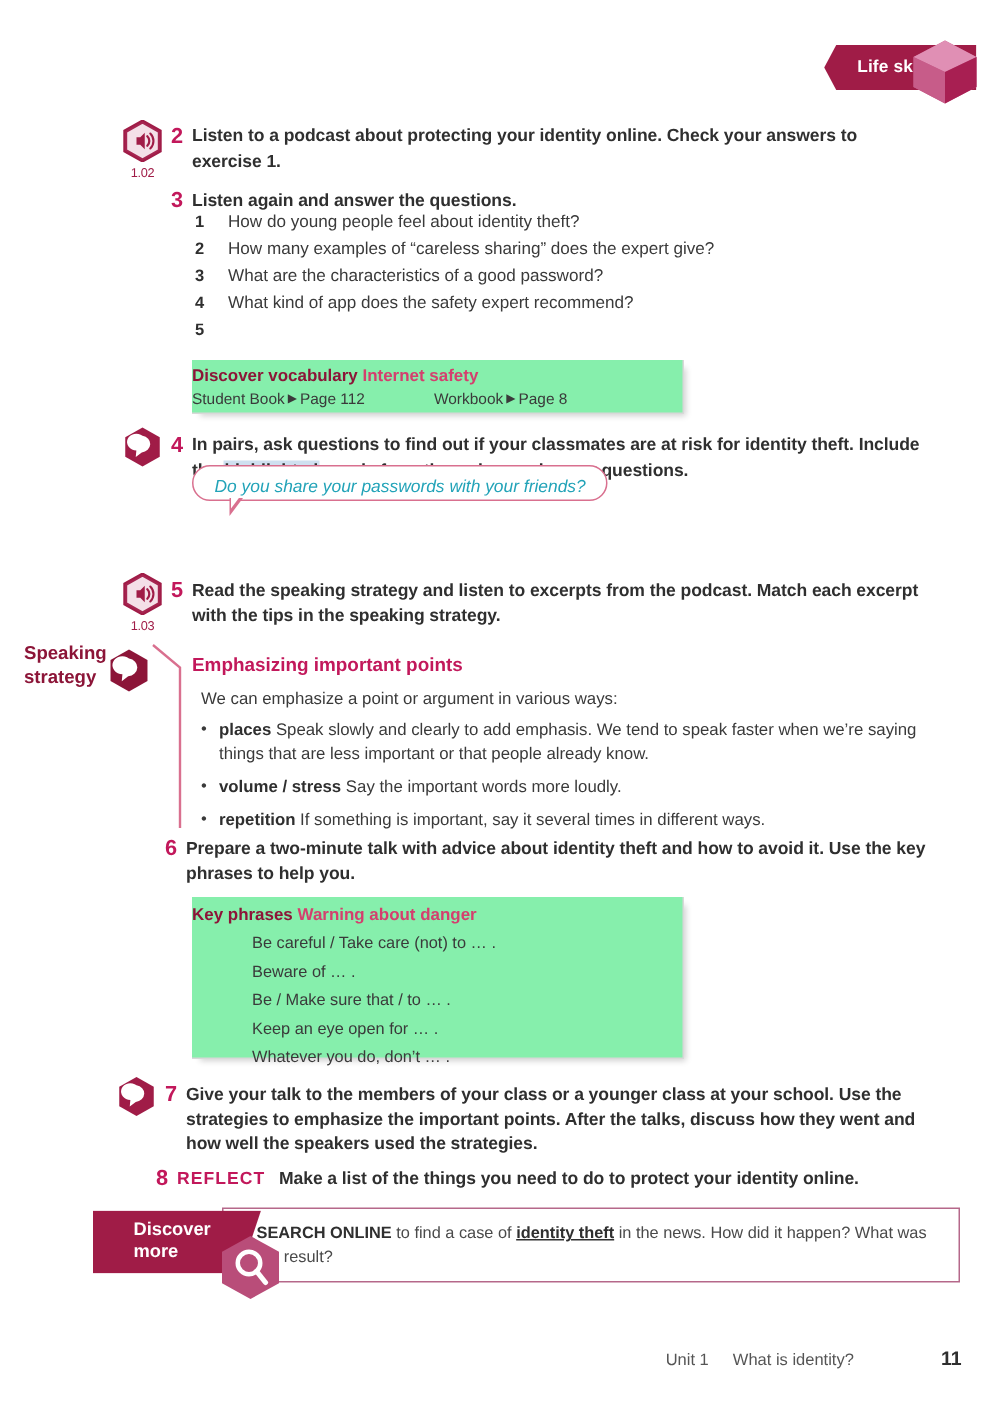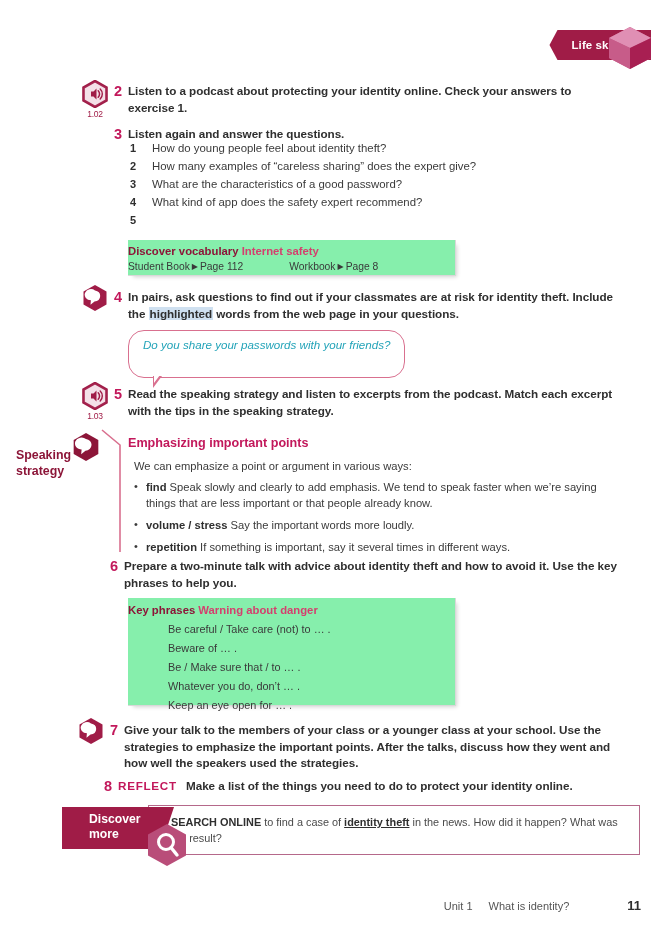--- a/index.html
+++ b/index.html
@@ -141,24 +141,24 @@
     display: inline-block;
     font-size: 8px;
     transform: translateY(-1px);
     margin: 0 2px 0 2px;
   }
 
   
   .bubble {
     position: absolute;
     left: 128px;
-    top: 330px;
+    top: 310px;
     border: 1.4px solid #d9708f;
     border-radius: 16px;
-    padding: 7px 14px 26px 14px;
+    padding: 7px 14px 2px 14px;
     background: #fff;
     color: #22a3b8;
     font-size: 11.6px;
     font-style: italic;
   }
   .bubble-tail {
     position: absolute;
     left: 24px;
     bottom: -11px;
     width: 0; height: 0;
@@ -179,21 +179,21 @@
   
   .hl {
     background: #cfe0f0;
     padding: 0 1px;
   }
 
   
   .ss-label {
     position: absolute;
     left: 16px;
-    top: 448px;
+    top: 428px;
     font-size: 12.4px;
     font-weight: bold;
     color: #8c1538;
     line-height: 1.25;
     text-align: left;
     width: 62px;
   }
   .ss-hex {
     position: absolute;
     left: 72px;
@@ -428,40 +428,40 @@
     <path d="M13 6.5 a6.2 5.6 0 1 0 -4.1 9.8 l-0.4 4.4 l4.0 -3.1 a6.2 5.6 0 0 0 0.5 -11.1 z" fill="#ffffff"></path>
   </svg>
 </div>
 <svg class="ss-chevron" width="26" height="126" viewBox="0 0 26 126">
   <path d="M2 2 L20 17 L20 124" stroke="#d9708f" stroke-width="1.6" fill="none"></path>
 </svg>
 
 <div class="ss-content">
   <div class="ss-heading">Emphasizing important points</div>
   <div class="ss-intro">We can emphasize a point or argument in various ways:</div>
-  <div class="ss-bullet"><b>find</b><span> Speak slowly and clearly to add emphasis. We tend to speak faster when we’re saying things that are less important or that people already know.</span></div>
+  <div class="ss-bullet"><b>places</b><span> Speak slowly and clearly to add emphasis. We tend to speak faster when we’re saying things that are less important or that people already know.</span></div>
   <div class="ss-bullet"><b>volume / stress</b><span> Say the important words more loudly.</span></div>
   <div class="ss-bullet"><b>repetition</b><span> If something is important, say it several times in different ways.</span></div>
 </div>
 
 <div class="ex" style="left:110px; top:558px; width:520px;">
   <div class="ex-num">6</div>
   <div class="ex-body">Prepare a two-minute talk with advice about identity theft and how to avoid it. Use the key phrases to help you.</div>
 </div>
 
 <div class="shadow-box" style="left:128px; top:598px; width:328px; height:108px; padding:6px 10px 13px 0;">
   <div class="box-title" style="margin-bottom:7px;">
     <span class="t1">Key phrases</span>
     <span class="t2">Warning about danger</span>
   </div>
   <div class="kp-line">Be careful / Take care (not) to … .</div>
   <div class="kp-line">Beware of … .</div>
   <div class="kp-line">Be / Make sure that / to … .</div>
+  <div class="kp-line">Keep an eye open for … .</div>
   <div class="kp-line">Whatever you do, don’t  … .</div>
-  <div class="kp-line">Keep an eye open for … .</div>
 </div>
 
 <div style="position:absolute; left:78px; top:717px;">
   <svg class="speak-hex" viewBox="0 0 26 28">
     <polygon points="13,1 24.5,7.5 24.5,20.5 13,27 1.5,20.5 1.5,7.5" fill="#a01c47"></polygon>
     <path d="M13 6.5 a6.2 5.6 0 1 0 -4.1 9.8 l-0.4 4.4 l4.0 -3.1 a6.2 5.6 0 0 0 0.5 -11.1 z" fill="#ffffff"></path>
   </svg>
 </div>
 <div class="ex" style="left:110px; top:722px; width:520px;">
   <div class="ex-num">7</div>

